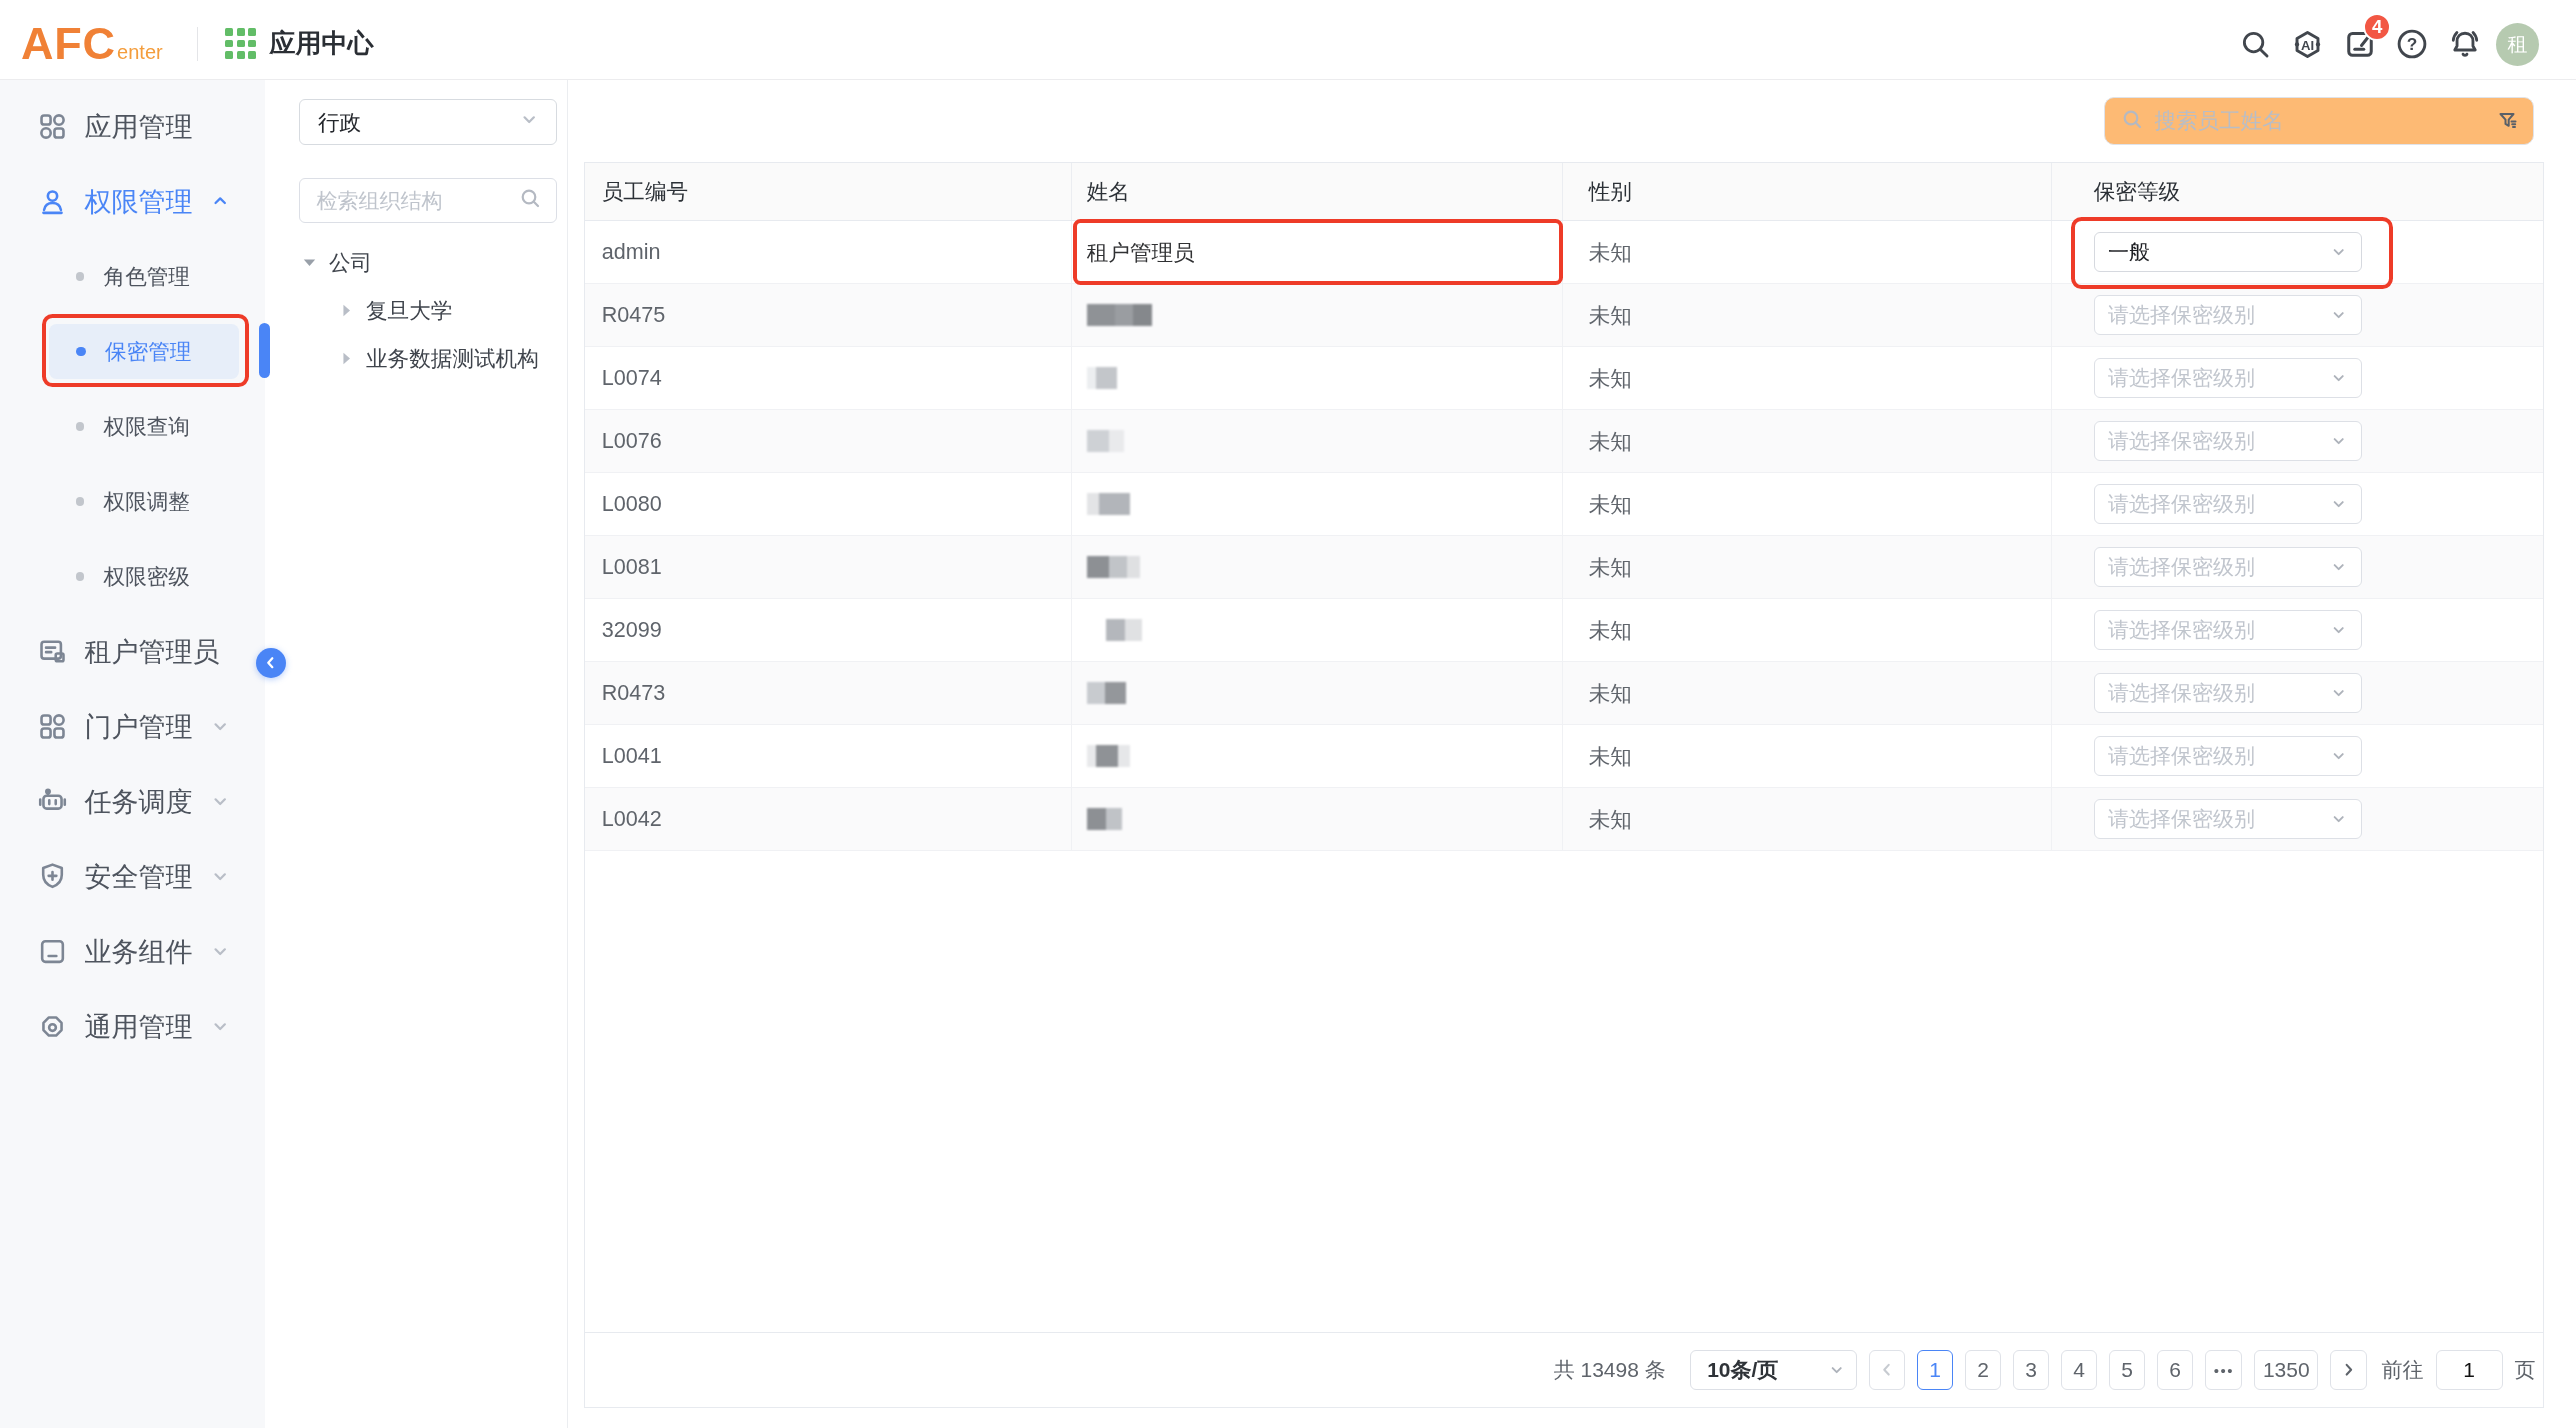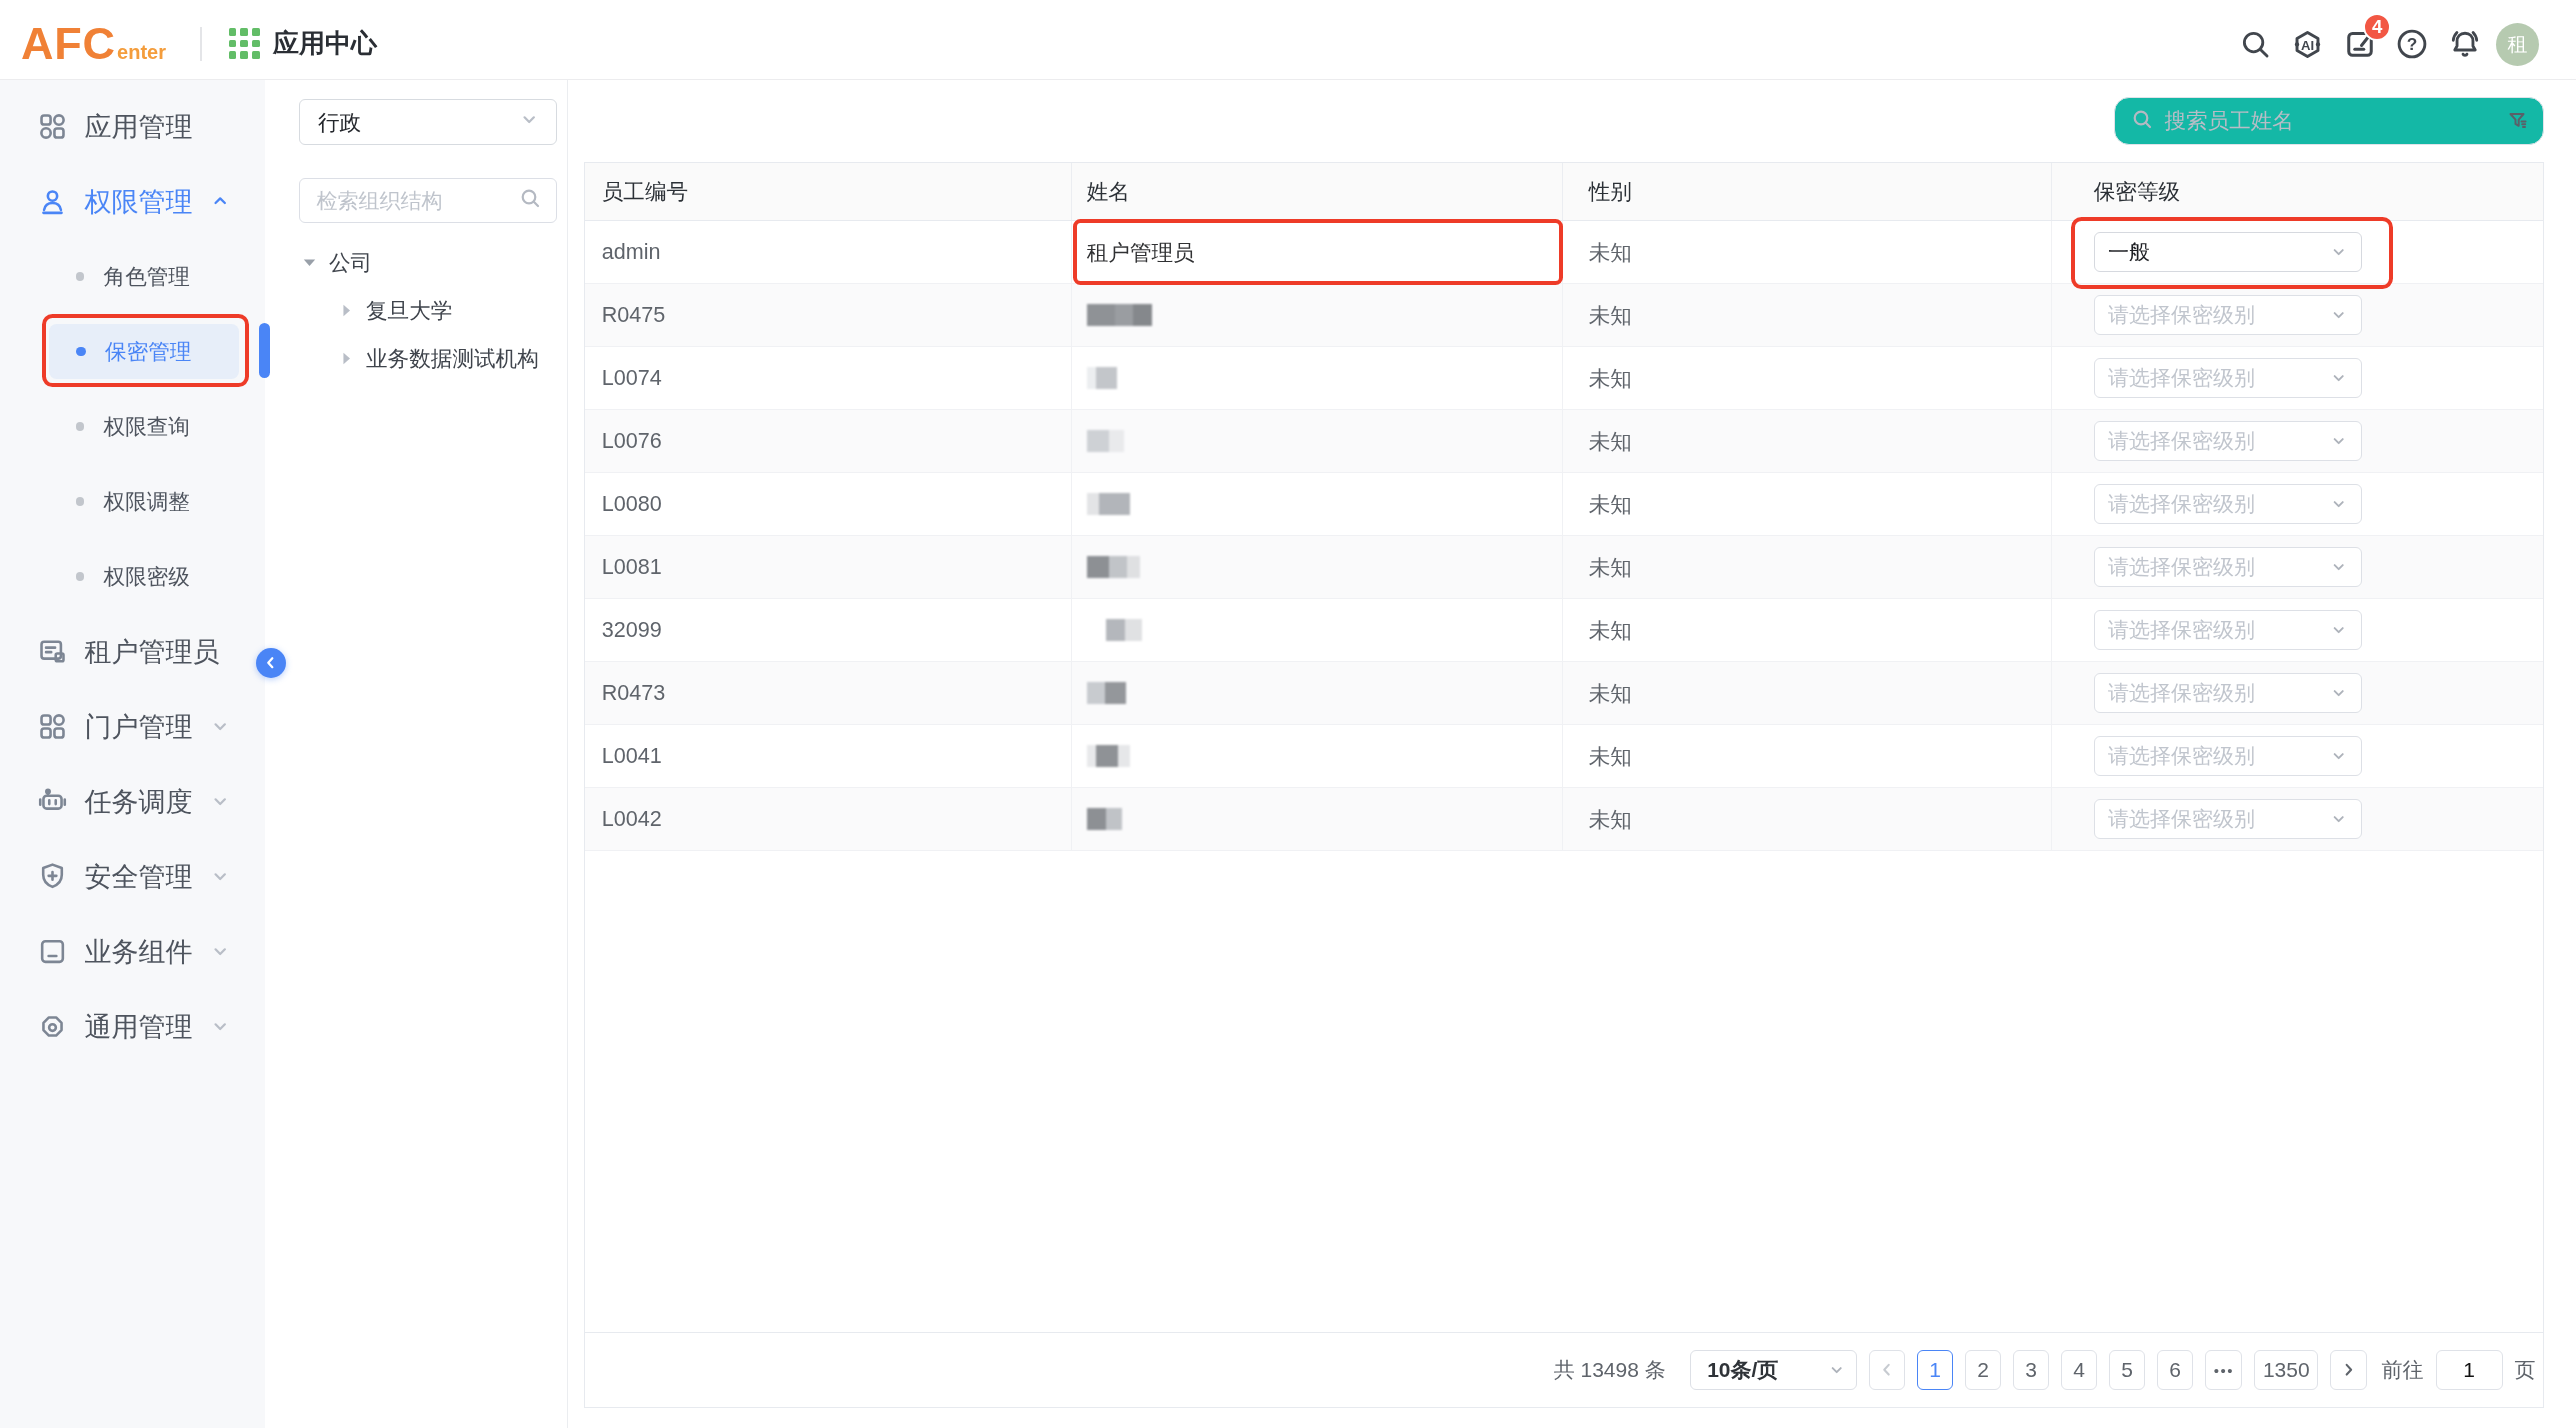--- a/index.html
+++ b/index.html
@@ -8,21 +8,21 @@
     font-family:"Liberation Sans","DejaVu Sans",sans-serif;
     color:#303133; background:#fff; overflow:hidden; font-size:21px;
   }
   .page { position:relative; width:2576px; height:1428px; overflow:hidden;margin-top:8px; }
 
   
   .topbar { position:absolute; left:0; top:0; width:2576px; height:72px;
     background:#fff; border-bottom:1.5px solid #ececee; display:flex; align-items:center; z-index:5; }
   .logo { margin-left:21px; display:flex; align-items:baseline; cursor:default; }
   .logo-main { font-size:45px; font-weight:800; color:#f08136; letter-spacing:0.7px; line-height:1; }
-  .logo-suffix { font-size:20px; font-weight:700; color:#f49d3c; margin-left:1.5px; }
+  .logo-suffix { font-size:20px; font-weight:400; color:#f49d3c; margin-left:1.5px; }
   .top-divider { width:1.5px; height:34px; background:#e4e5e8; margin:0 27px 0 34px; }
   .app-icon { width:31px; height:31px; display:grid; grid-template-columns:repeat(3,1fr);
     grid-template-rows:repeat(3,1fr); gap:3.7px; }
   .app-icon span { background:#62bd67; border-radius:1.5px; }
   .app-title { font-size:26px; font-weight:700; color:#2a2e34; margin-left:13.4px; }
   .top-actions { position:absolute; right:37px; top:0; height:72px; display:flex; align-items:center; gap:10.4px; }
   .tb-btn { width:42px; height:42px; display:flex; align-items:center; justify-content:center; position:relative; cursor:pointer; }
   .badge { position:absolute; top:-10.4px; right:-10.4px; min-width:28px; height:28px; padding:0 6px;
     border-radius:15px; background:#f25744; color:#fff; font-size:18.6px; font-weight:700;
     display:flex; align-items:center; justify-content:center; border:2.2px solid #fff; }
@@ -59,22 +59,22 @@
   .org-search input { flex:1; border:none; outline:none; font-size:21px; color:#303133;
     font-family:inherit; background:transparent; min-width:0; }
   .org-search input::placeholder { color:#bfc4cc; }
   .tree { margin-top:15px; }
   .tree-row { height:48px; display:flex; align-items:center; gap:9px; font-size:21.6px; color:#3f444c; cursor:pointer; }
   .tree-row.lvl1 { margin-left:37px; }
   .tree-caret { width:21px; height:21px; flex:none; display:flex; }
 
   
   .main { position:absolute; left:568px; top:72px; right:0; bottom:0; background:#fff; }
-  .emp-search { position:absolute; top:17px; right:32px; width:430px; height:48px;
-    border:1.5px solid #e0e3e9; border-radius:15px; display:flex; align-items:center; padding:0 13.4px 0 15px; background:#14b8a6; }
+  .emp-search { position:absolute; top:17px; right:42px; width:430px; height:48px;
+    border:1.5px solid #e0e3e9; border-radius:10px; display:flex; align-items:center; padding:0 13.4px 0 15px; background:#fdba74; }
   .emp-search input { flex:1; border:none; outline:none; font-size:21.6px; margin-left:10.4px;
     font-family:inherit; color:#303133; background:transparent; min-width:0; }
   .emp-search input::placeholder { color:#b8bdc6; }
   .funnel { display:flex; cursor:pointer; }
 
   .panel { position:absolute; left:15.7px; top:82px; right:32px; bottom:28px;
     border:0.7px solid #e7eaef; display:flex; flex-direction:column; background:#fff; }
   .thead { display:grid; grid-template-columns:487px 491px 489px 1fr; height:58px;
     background:#fafafa; border-bottom:0.7px solid #e7eaef; }
   .th { display:flex; align-items:center; font-size:21.6px; color:#2b3036; font-weight:500;

